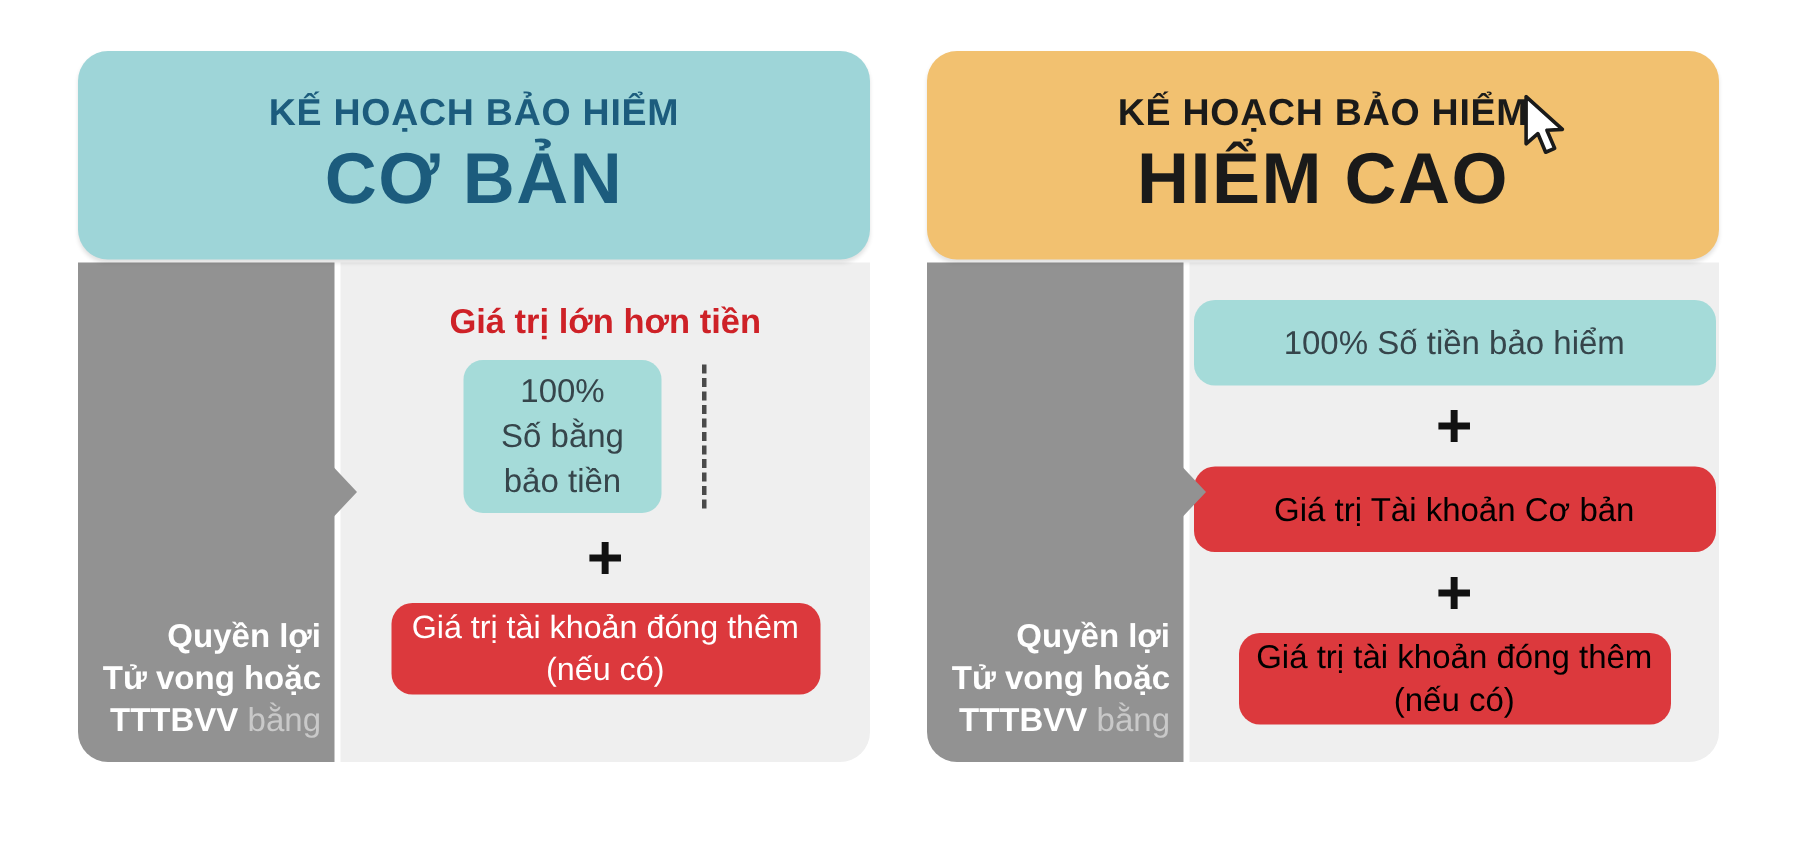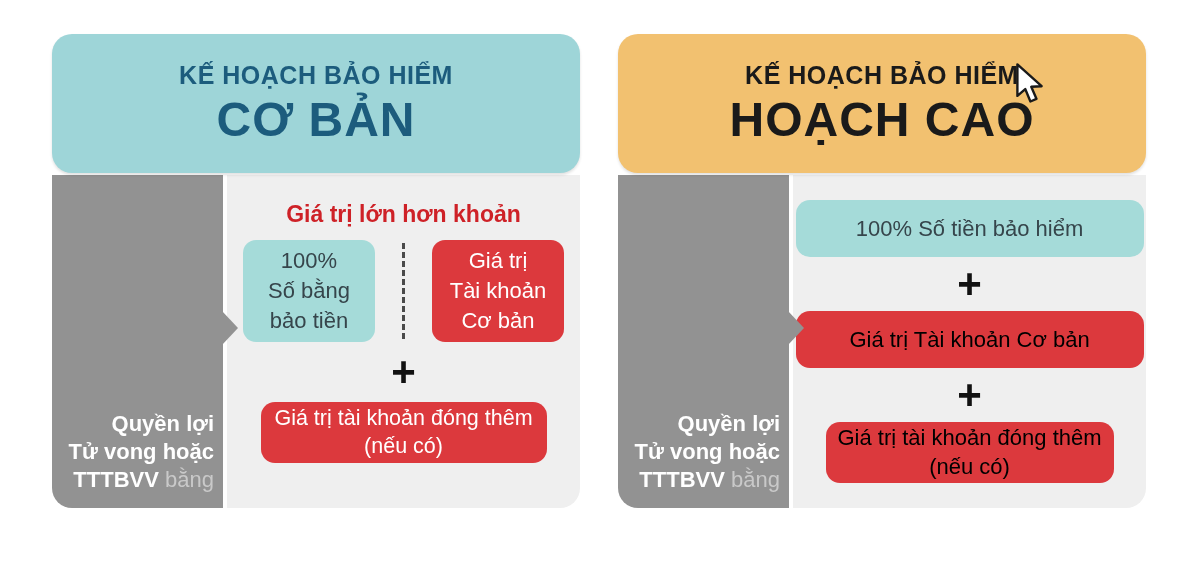--- a/index.html
+++ b/index.html
@@ -140,47 +140,42 @@
     <div class="plan-body">
       <div class="benefit-sidebar">
         <div class="sidebar-text">
           <div>Quyền lợi</div>
           <div>Tử vong hoặc</div>
           <div><span class="bold">TTTBVV</span> <span class="light">bằng</span></div>
         </div>
         <div class="sidebar-arrow"></div>
       </div>
       <div class="plan-content content-basic">
-        <div class="compare-title">Giá trị lớn hơn khoản</div>
+        <div class="compare-title">Giá trị lớn hơn tiền</div>
         <div class="compare-row">
           <div class="option-box teal">
             <div>100%</div>
             <div>Số bằng</div>
             <div>bảo tiền</div>
           </div>
           <div class="dotted-divider"></div>
-          <div class="option-box red">
-            <div>Giá trị</div>
-            <div>Tài khoản</div>
-            <div>Cơ bản</div>
-          </div>
         </div>
         <div class="plus-sign">+</div>
         <div class="wide-box two-line">
           <div>Giá trị tài khoản đóng thêm</div>
           <div>(nếu có)</div>
         </div>
       </div>
     </div>
   </div>
 
   <div class="panel panel-advanced">
     <div class="plan-header orange">
       <div class="line1">KẾ HOẠCH BẢO HIỂM</div>
-      <div class="line2">HOẠCH CAO</div>
+      <div class="line2">HIỂM CAO</div>
     </div>
     <div class="plan-body">
       <div class="benefit-sidebar">
         <div class="sidebar-text">
           <div>Quyền lợi</div>
           <div>Tử vong hoặc</div>
           <div><span class="bold">TTTBVV</span> <span class="light">bằng</span></div>
         </div>
         <div class="sidebar-arrow"></div>
       </div>

